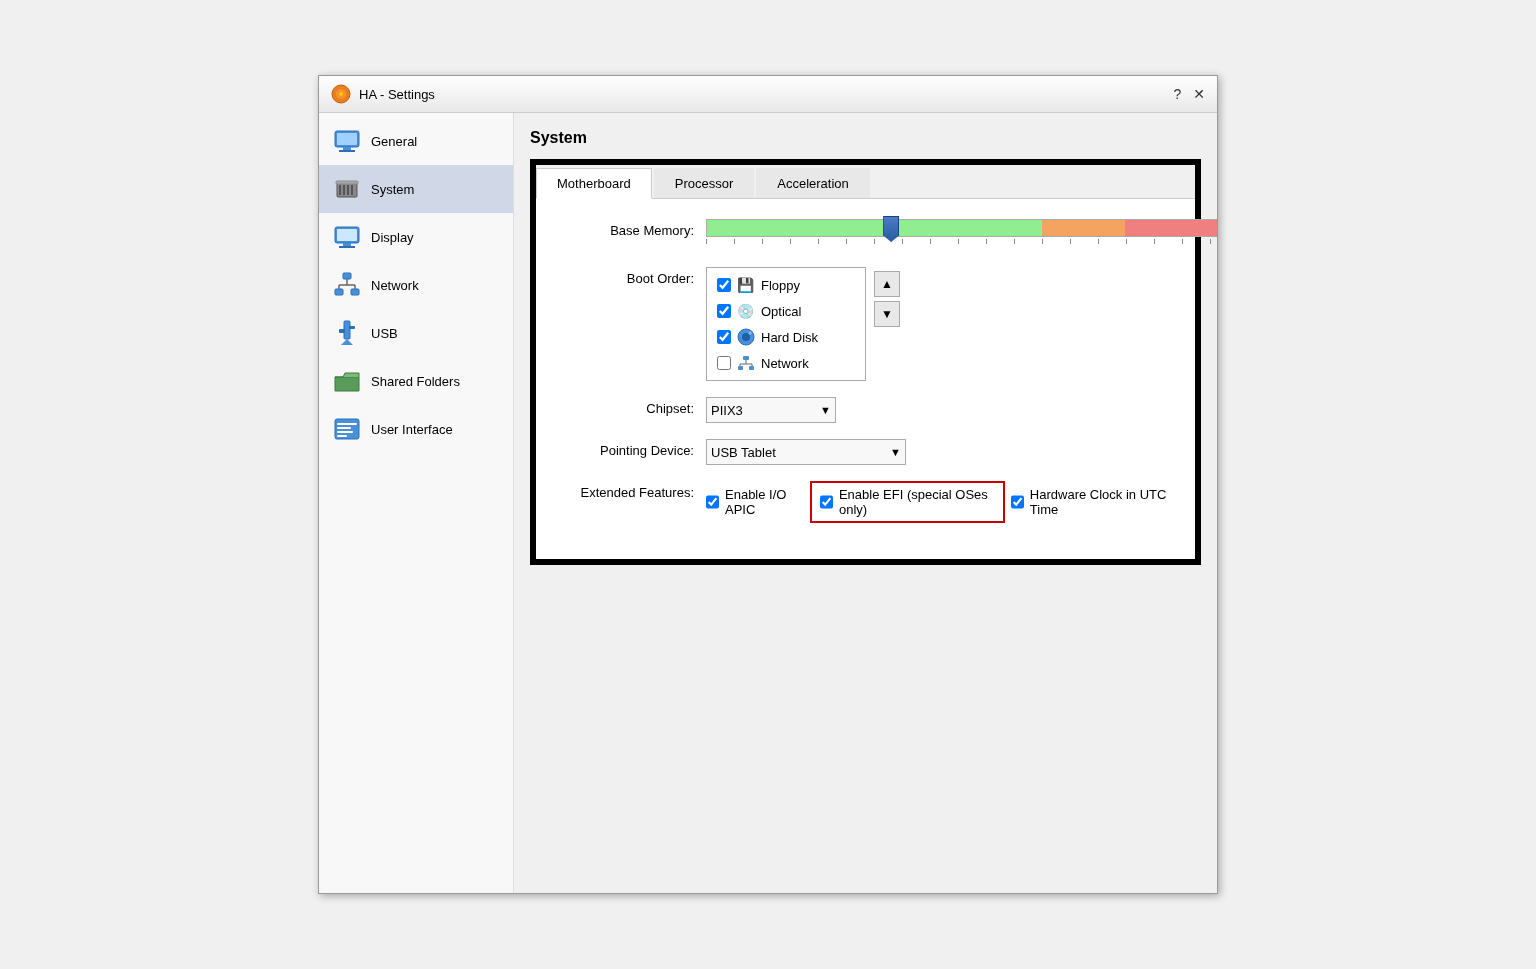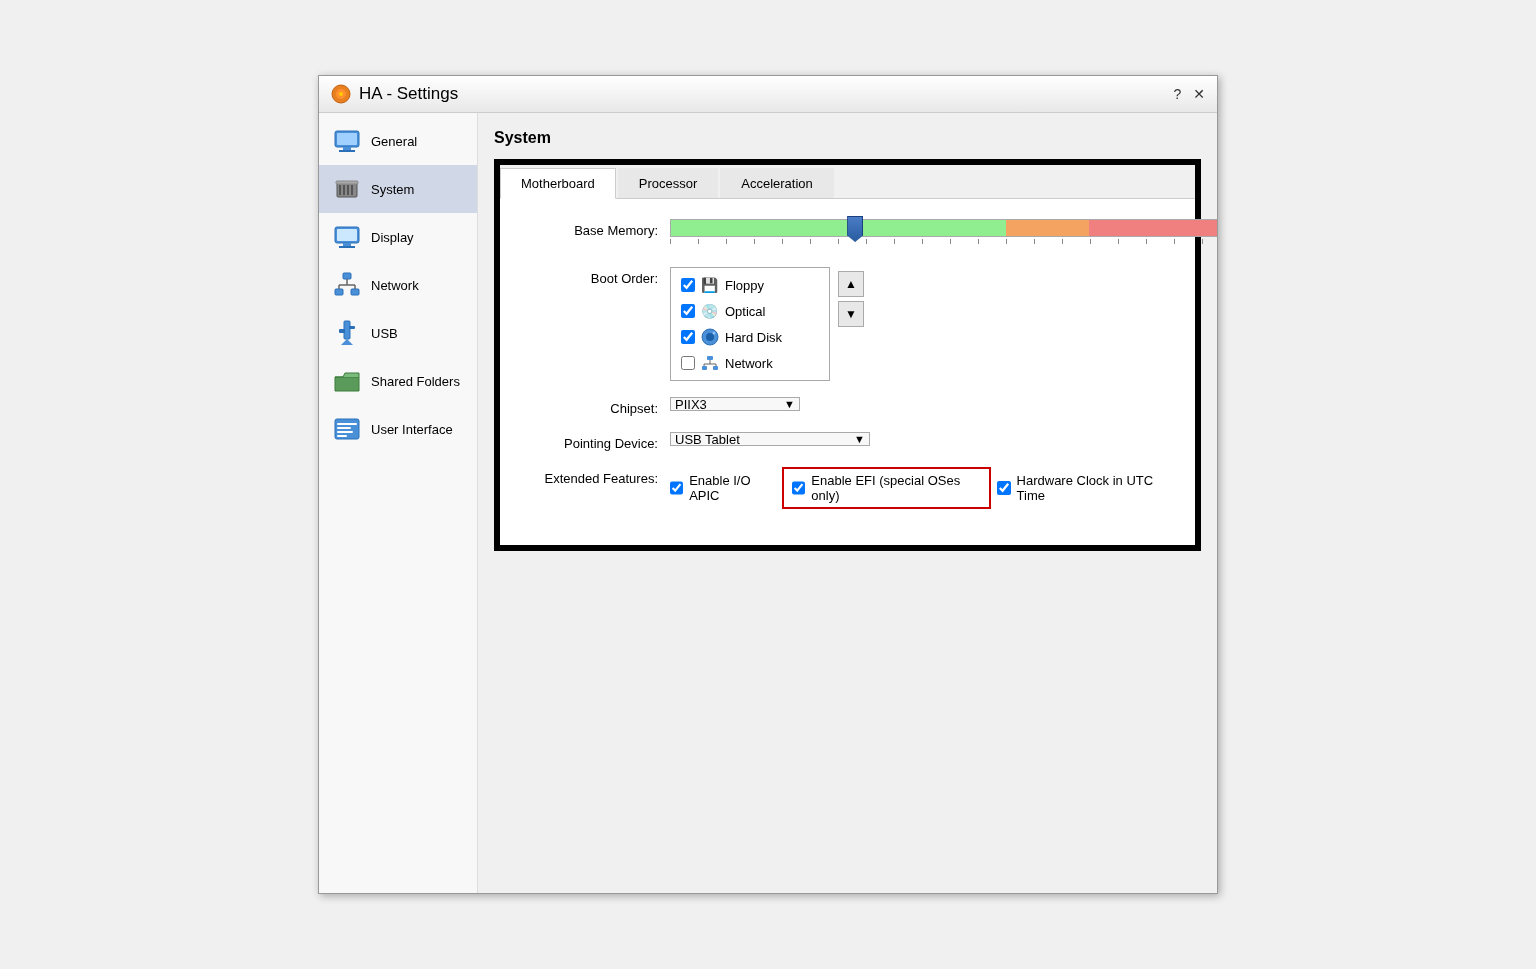--- a/index.html
+++ b/index.html
@@ -29,21 +29,21 @@
     .title-bar-left {
       display: flex;
       align-items: center;
       gap: 8px;
     }
     .title-bar-icon {
       width: 20px;
       height: 20px;
     }
     .title-bar-title {
-      font-size: 17px;
+      font-size: 13px;
       font-weight: normal;
       color: #000;
     }
     .title-bar-controls {
       display: flex;
       align-items: center;
       gap: 12px;
     }
     .title-bar-help {
       font-size: 14px;
@@ -53,21 +53,21 @@
     .title-bar-close {
       font-size: 14px;
       cursor: pointer;
       color: #333;
     }
     .main-content {
       display: flex;
       height: 780px;
     }
     .sidebar {
-      width: 159px;
+      width: 195px;
       background: #f8f8f8;
       border-right: 1px solid #ddd;
       padding: 4px 0;
     }
     .sidebar-item {
       display: flex;
       align-items: center;
       gap: 10px;
       padding: 10px 14px;
       cursor: pointer;
@@ -226,21 +226,21 @@
       height: 26px;
       background: #e8e8e8;
       border: 1px solid #aaa;
       cursor: pointer;
       display: flex;
       align-items: center;
       justify-content: center;
       font-size: 12px;
     }
     .select-box {
-      height: 14px;
+      height: 26px;
       border: 1px solid #aaa;
       background: #f8f8f8;
       font-size: 13px;
       padding: 0 4px;
       cursor: pointer;
       display: flex;
       align-items: center;
       gap: 4px;
       min-width: 120px;
     }

